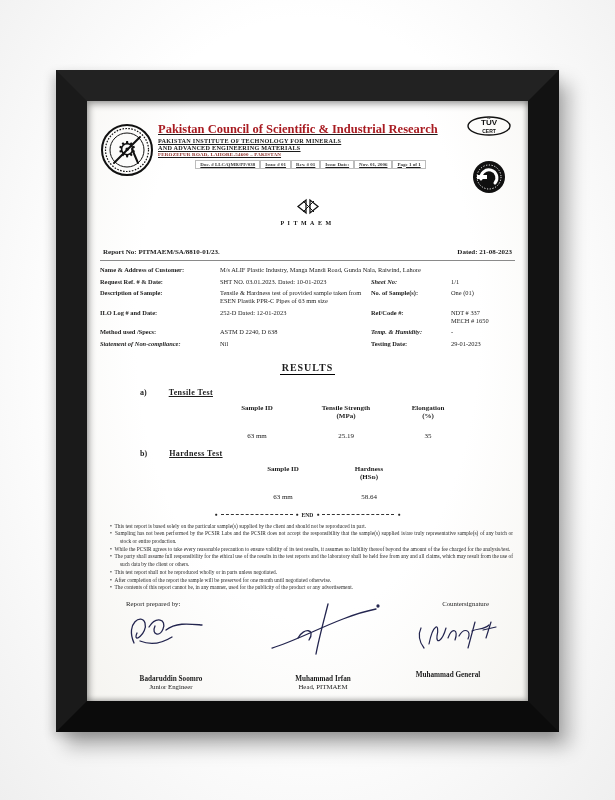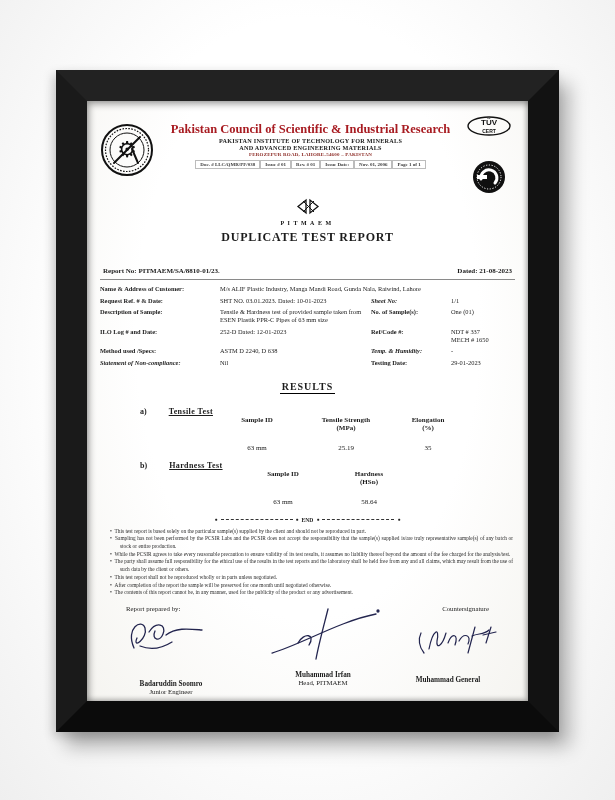--- a/index.html
+++ b/index.html
@@ -13,21 +13,21 @@
            border:31px solid; border-color:#222222 #121212 #0b0b0b #1a1a1a;
            background:#fdfdfc;
            box-shadow: 10px 14px 18px rgba(0,0,0,.30), -3px 4px 10px rgba(0,0,0,.18); }
   .paper { width:100%; height:100%; position:relative; overflow:hidden;
            background: radial-gradient(ellipse at 50% 38%, #ffffff 55%, #f5f4f0 100%);
            box-shadow: inset 2px 3px 7px rgba(0,0,0,.38), inset -2px -2px 5px rgba(0,0,0,.22);
            padding:8px 13px; color:#1c1c1c; }
 
   
   .head { display:flex; align-items:flex-start; }
-  .head-center { flex:1; text-align:center; padding-top:13px; }
+  .head-center { flex:1; text-align:left; padding-top:13px;text-decoration:underline; }
   .council { font-size:12.5px; font-weight:bold; color:#a81c22; white-space:nowrap; }
   .inst { font-size:6.2px; font-weight:bold; letter-spacing:.25px; color:#222; }
   .addr { font-size:5px; font-weight:bold; color:#8c2a24; letter-spacing:.2px; margin-top:.5px; }
   .doc-strip { display:flex; justify-content:center; margin-top:3px; font-size:5px; font-weight:bold; color:#3a3a3a; }
   .doc-cell { border:.5px solid #bcbcbc; padding:1px 4px; white-space:nowrap; background:#fff; }
   .logo-left { width:58px; flex-shrink:0; padding-top:14px; }
   .logo-right { width:52px; flex-shrink:0; display:flex; flex-direction:column; align-items:center; gap:22px; padding-top:6px; }
 
   
   .brand-block { text-align:center; margin-top:3px; }
@@ -44,21 +44,21 @@
   .frlabel { width:80px; font-weight:bold; flex-shrink:0; }
   .frvalue { width:64px; flex-shrink:0; }
   .ital { font-style:italic; }
 
   
   .results-heading { text-align:center; margin:9px 0 13px; }
   .results-heading span { font-size:10px; font-weight:bold; letter-spacing:1px;
                           border-bottom:1.7px solid #000; padding:0 2px 1px; }
   .sec { margin:9px 0 0 40px; font-size:8px; font-weight:bold; display:flex; gap:22px; }
   .sec-title { text-decoration:underline; letter-spacing:.4px; }
-  .res-table { font-size:7px; }
+  .res-table { font-size:7px; margin-top:7px; }
   .res-row { display:flex; text-align:center; }
   .res-head { font-weight:bold; }
   .tens { margin-left:118px; }
   .tens .c0 { width:78px; } .tens .c1 { width:100px; } .tens .c2 { width:64px; }
   .hard { margin-left:140px; }
   .hard .c0 { width:86px; } .hard .c1 { width:86px; }
   .data-row { margin-top:12px; }
   .unit { font-weight:bold; }
 
   
@@ -130,21 +130,20 @@
       </div>
 
       <div class="brand-block">
         <svg width="26" height="17" viewBox="0 0 26 17">
           <path d="M3,8.5 L11,2 L11,15 Z" fill="none" stroke="#111" stroke-width="1.3"></path>
           <path d="M23,8.5 L15,2 L15,15 Z" fill="none" stroke="#111" stroke-width="1.3"></path>
           <path d="M8,3 L19,14 M19,3 L8,14" stroke="#111" stroke-width="1"></path>
         </svg>
         <div class="brand">PITMAEM</div>
       </div>
-      <div class="report-title">DUPLICATE TEST REPORT</div>
 
       <div class="report-line">
         <span>Report No: PITMAEM/SA/8810-01/23.</span>
         <span>Dated: 21-08-2023</span>
       </div>
 
       <div class="fields">
         <div class="frow">
           <div class="flabel">Name &amp; Address of Customer:</div>
           <div class="fvalue">M/s ALIF Plastic Industry, Manga Mandi Road, Gunda Nala, Raiwind, Lahore</div>
@@ -284,21 +283,21 @@
             <path d="M58,6 L51,32"></path>
             <path d="M55,15 C61,12 67,14 72,9"></path>
             <path d="M74,6 L69,22 M66,14 L79,11"></path>
           </g>
         </svg>
 
         <div class="sig-name" style="left:14px; top:57px; width:114px;">
           <div class="name">Badaruddin Soomro</div>
           <div class="role">Junior Engineer</div>
         </div>
-        <div class="sig-name" style="left:162px; top:48px; width:122px;">
+        <div class="sig-name" style="left:162px; top:57px; width:122px;">
           <div class="name">Muhammad Irfan</div>
           <div class="role">Head, PITMAEM</div>
         </div>
         <div class="sig-name" style="right:6px; top:53px; width:122px;">
           <div class="name">Muhammad General</div>
           <div class="role"></div>
         </div>
       </div>
 
     </div>

